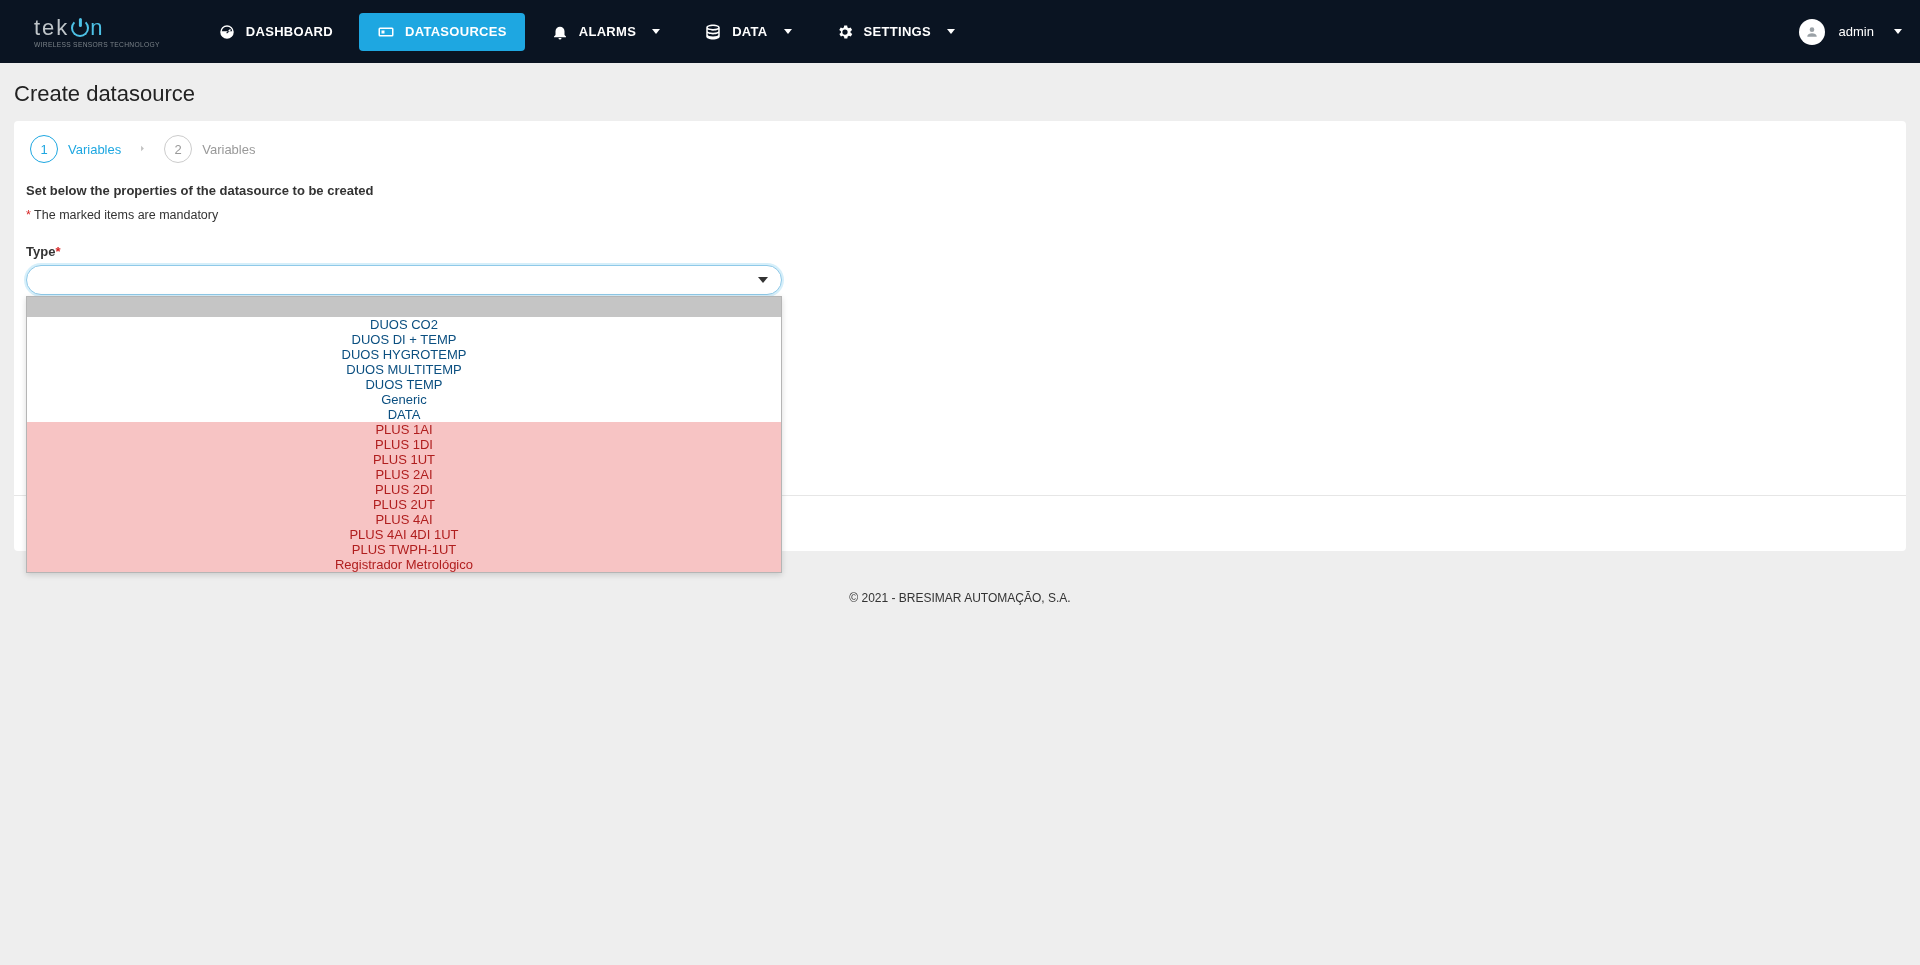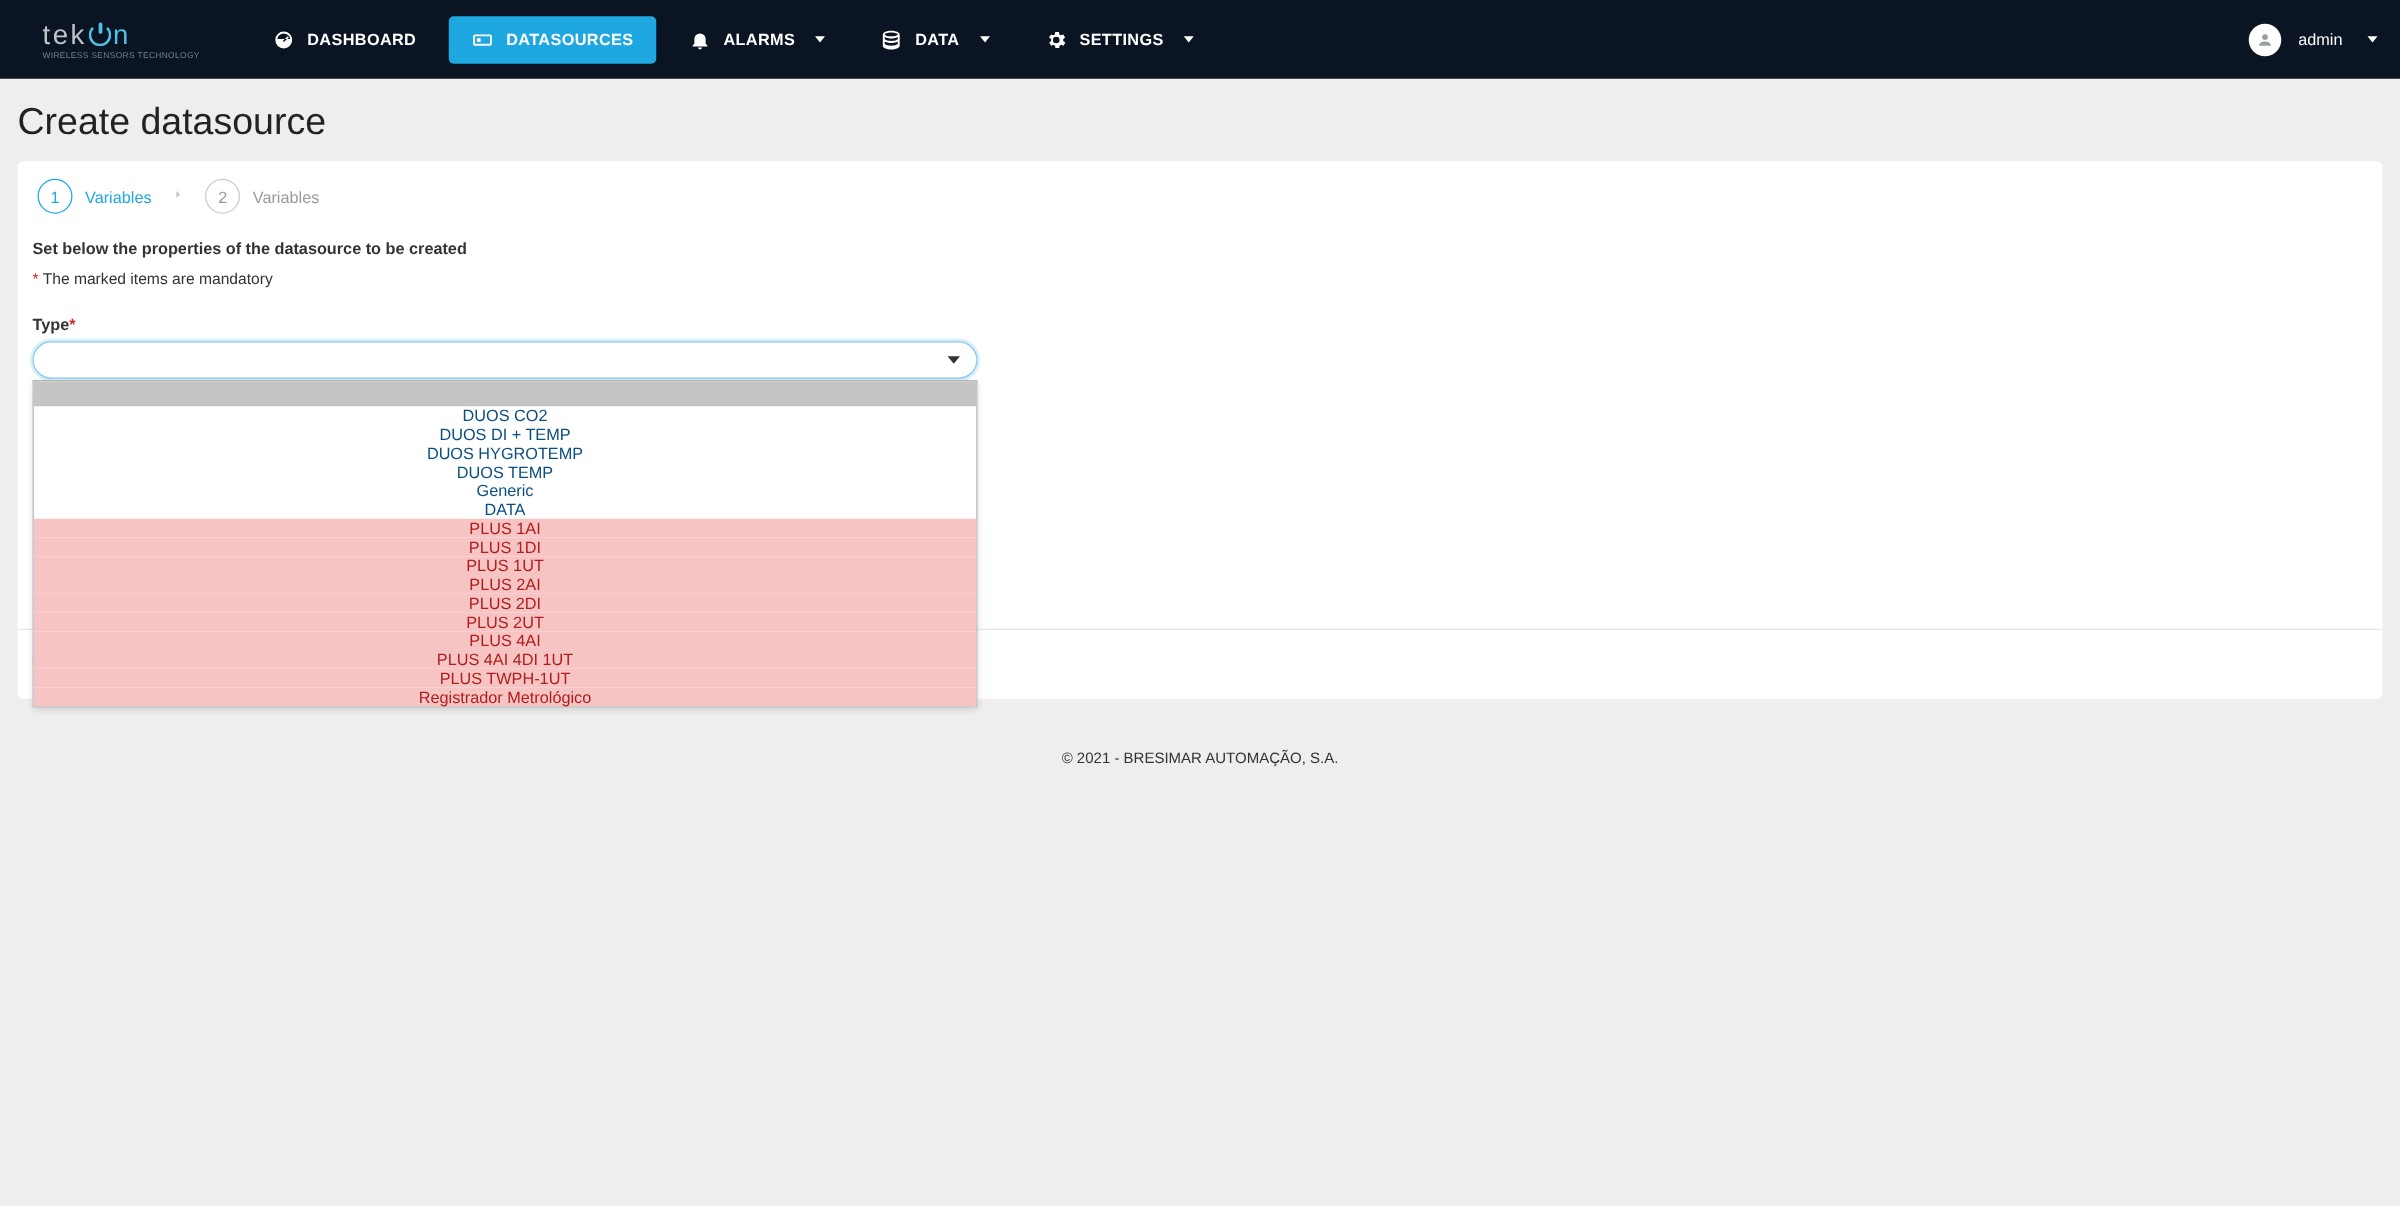--- a/index.html
+++ b/index.html
@@ -87,21 +87,21 @@
     width:26px; height:26px; border-radius:50%;
     background:#fff; display:flex; align-items:center; justify-content:center;
   }
   .avatar-circle svg { width:14px; height:14px; fill:#9aa1a6;}
 
   
   .nav-item svg { fill:#fff; width:18px; height:18px; }
 
   
   .page { padding: 18px 14px 0 14px; }
-  .page-title { font-size:30px; font-weight:400; color:#222; margin-bottom:14px; }
+  .page-title { font-size:22px; font-weight:400; color:#222; margin-bottom:14px; }
 
   .card {
     background:#fff;
     border-radius:4px;
     padding: 14px 12px 18px 12px;
     position:relative;
   }
 
   .stepper { display:flex; align-items:center; gap:14px; margin-bottom:20px; margin-left:4px;}
   .step { display:flex; align-items:center; gap:10px; }
@@ -307,20 +307,21 @@
             <span></span>
             <span class="select-caret"></span>
           </div>
 
           <div class="dropdown-panel">
             <div class="dropdown-blank"></div>
             <div id="dropdown-list">
                 <div class="dropdown-option">DUOS CO2</div>
                 <div class="dropdown-option">DUOS DI + TEMP</div>
                 <div class="dropdown-option">DUOS HYGROTEMP</div>
+                <div class="dropdown-option">DUOS MULTITEMP</div>
                 <div class="dropdown-option">DUOS TEMP</div>
                 <div class="dropdown-option">Generic</div>
                 <div class="dropdown-option">DATA</div>
                 <div class="dropdown-option disabled">PLUS 1AI</div>
                 <div class="dropdown-option disabled">PLUS 1DI</div>
                 <div class="dropdown-option disabled">PLUS 1UT</div>
                 <div class="dropdown-option disabled">PLUS 2AI</div>
                 <div class="dropdown-option disabled">PLUS 2DI</div>
                 <div class="dropdown-option disabled">PLUS 2UT</div>
                 <div class="dropdown-option disabled">PLUS 4AI</div>

